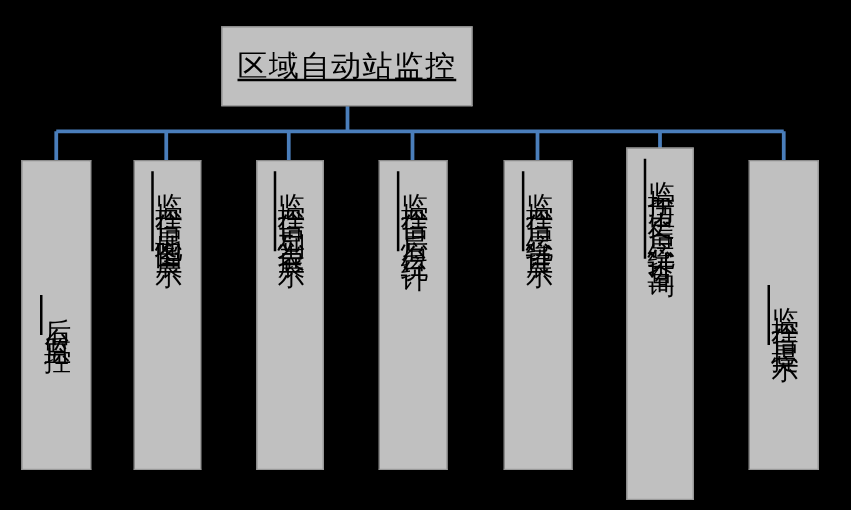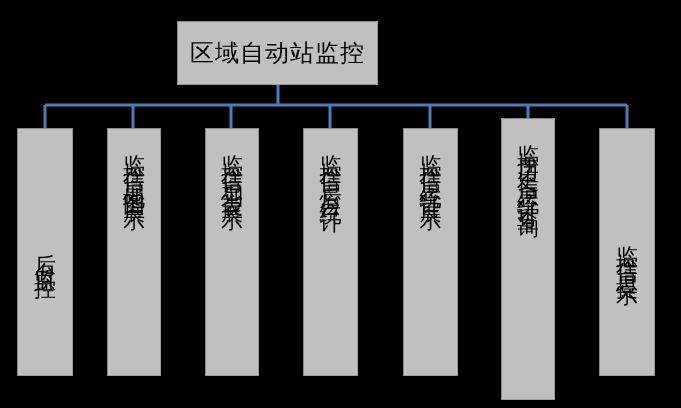--- a/index.html
+++ b/index.html
@@ -28,20 +28,21 @@
   .node {
     position: absolute;
     background: #c0c0c0;
     border-top: 1px solid #8a8a8a;
     border-left: 1px solid #8a8a8a;
     border-right: 1px solid #9a9a9a;
     border-bottom: 1px solid #9a9a9a;
     box-sizing: border-box;
     color: #000000;
     overflow: hidden;
+    text-decoration: underline;
   }
   .node-root {
     left: 177px;
     top: 21px;
     width: 201px;
     height: 64px;
     display: flex;
     align-items: center;
     justify-content: center;
   }

